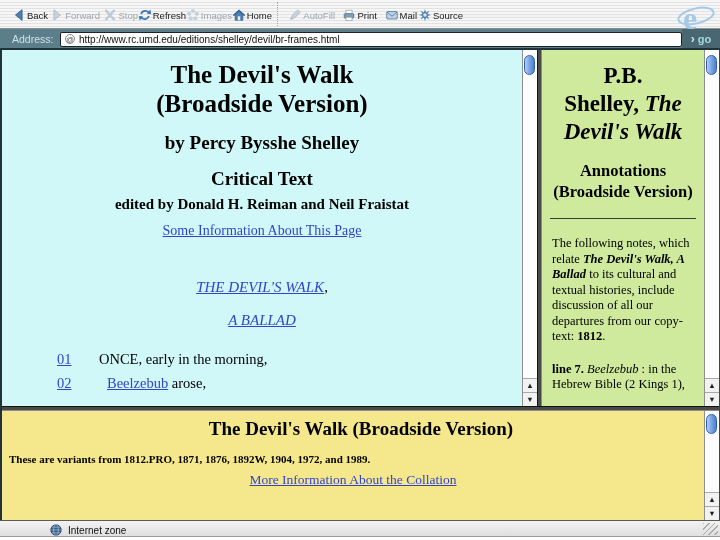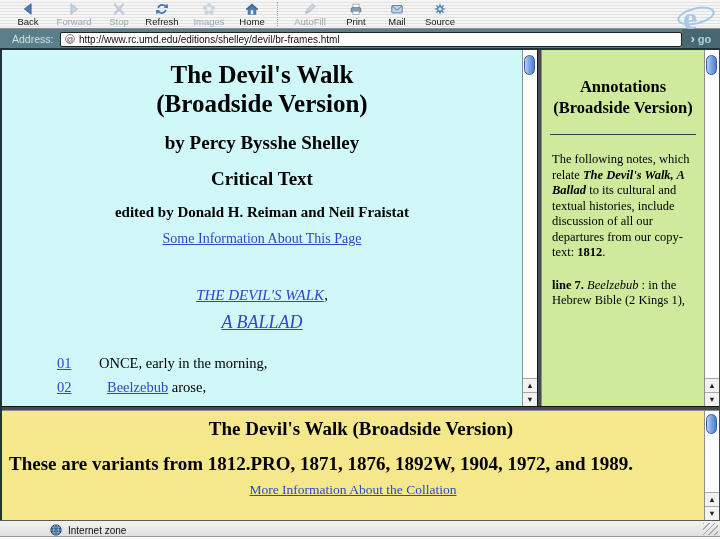--- a/index.html
+++ b/index.html
@@ -4,21 +4,21 @@
 <style>
   * { margin:0; padding:0; box-sizing:border-box; }
   html,body { width:720px; height:540px; overflow:hidden; background:#fff;
               font-family:"Liberation Sans", sans-serif; }
   .window { position:relative; width:720px; height:540px; background:#fff; }
 
   
   .toolbar { position:absolute; top:0; left:0; width:720px; height:29px;
     background:repeating-linear-gradient(to bottom,#F6F6F6 0px,#F6F6F6 2px,#E2E2E2 2px,#E2E2E2 3px);
     border-bottom:1px solid #8E8E8E; display:flex; align-items:flex-start; padding:2px 0 0 8px; }
-  .tbtn { display:flex; flex-direction:column; align-items:center; justify-content:flex-start;
+  .tbtn { display:flex; flex-direction:row; align-items:center; justify-content:flex-end;
           height:26px; cursor:default; }
   .tbtn .ticon { height:14px; display:flex; align-items:center; }
   .tbtn .tlabel { font-size:9.5px; color:#1a1a1a; line-height:11px; white-space:nowrap; }
   .tbtn.disabled .tlabel { color:#9AA6AE; }
   .w40{width:40px}.w52{width:52px}.w38{width:38px}.w48{width:48px}.w46{width:46px}.w50{width:50px}.w42{width:42px}
   .tb-sep { height:24px; border-left:1px dotted #9FA8AE; margin:0 7px 0 5px; }
   .ie-logo { position:absolute; top:1px; right:3px; width:42px; height:34px; }
 
   
   .addressbar { position:absolute; top:29px; left:0; width:720px; height:21px;
@@ -57,47 +57,47 @@
   .sb-arrows { position:absolute; bottom:0; left:0; right:0; }
   .sb-btn { height:14px; border-top:1px solid #A8A8A8; background:#F2F2F2; text-align:center;
     font-size:7.5px; line-height:14px; color:#222; }
 
   
   .main-content { position:absolute; left:0; top:0; right:15px; bottom:0;
     font-family:"Liberation Serif", serif; text-align:center; color:#000; padding-top:10px; }
   .mc-title { font-size:25px; font-weight:bold; line-height:29px; }
   .mc-byline { font-size:19px; font-weight:bold; margin-top:14px; }
   .mc-section { font-size:19px; font-weight:bold; margin-top:14px; }
-  .mc-editors { font-size:15px; font-weight:bold; margin-top:14px; }
+  .mc-editors { font-size:15px; font-weight:bold; margin-top:6px; }
   .mc-info { margin-top:10px; font-size:14px; }
   a, .lnk { color:var(--link-color,#3344CC); text-decoration:underline; cursor:pointer; }
   .mc-poemtitle { margin-top:40px; font-size:15px; font-style:italic; }
   .mc-poemtitle .suffix { color:#000; text-decoration:none; font-style:normal; }
-  .mc-ballad { margin-top:8px; font-size:18px; font-style:italic; }
+  .mc-ballad { margin-top:16px; font-size:15px; font-style:italic; }
   .mc-lines { margin-top:18px; text-align:left; padding-left:55px; font-size:14.5px; }
   .poem-line { line-height:24px; }
   .poem-num { display:inline-block; width:42px; }
   .indent1 { padding-left:8px; }
 
   
   .annot-content { position:absolute; left:0; top:0; right:15px; bottom:0;
     font-family:"Liberation Serif", serif; color:#000; text-align:center; padding-top:12px;
     overflow:hidden; }
   .an-header { font-size:23px; font-weight:bold; line-height:28px; padding:0 6px; }
   .an-sub { font-size:16.5px; font-weight:bold; line-height:21px; margin-top:14px; padding:0 2px; }
   .an-hr { border:none; border-top:1px solid #3A3A3A; margin:16px 8px 0 8px; }
   .an-para { text-align:left; font-size:12.5px; line-height:15.5px; padding:0 10px; margin-top:17px; }
   .bi { font-weight:bold; font-style:italic; }
 
   
   .coll-content { position:absolute; left:0; top:0; right:15px; bottom:0;
     font-family:"Liberation Serif", serif; color:#000; text-align:center; padding-top:7px; }
   .co-title { font-size:19px; font-weight:bold;padding-left:16px; }
   .co-sub { font-size:15px; font-weight:bold; margin-top:11px; }
-  .co-variants { font-size:19px; font-weight:bold; text-align:left; padding-left:7px; margin-top:13px; }
+  .co-variants { font-size:11px; font-weight:bold; text-align:left; padding-left:7px; margin-top:13px; }
   .co-link { margin-top:7px; font-size:13.5px; }
 
   
   .statusbar { position:absolute; top:520px; left:0; width:720px; height:17px;
     background:linear-gradient(to bottom,#F2F2F2,#DFDFDF); border-top:1px solid #5A5A5A;
     border-bottom:1px solid #9A9A9A; display:flex; align-items:flex-end; }
   .sb-zone { font-size:10px; color:#111; margin-left:6px; }
   .globe { margin-left:50px; flex:none; display:flex; }
   .grip { position:absolute; right:2px; top:2px; width:15px; height:12px;
     background:repeating-linear-gradient(135deg,#ABABAB 0 1px,transparent 1px 4px); }
@@ -275,20 +275,24 @@
           <div class="sb-btn">▲</div>
           <div class="sb-btn">▼</div>
         </div>
       </div>
     </div>
 
     <div class="divider-v"></div>
 
     <div class="frame-annot">
       <div class="annot-content">
+        <div class="an-header">
+          <span>P.B.</span><br>
+          <span>Shelley, </span><span style="font-style:italic">The Devil's Walk</span>
+        </div>
         <div class="an-sub">Annotations (Broadside Version)</div>
         <hr class="an-hr">
         <div class="an-para">
           <span>The following notes, which relate </span><span class="bi">The Devil's Walk, A Ballad</span><span> to its cultural and textual histories, include discussion of all our departures from our copy-text: </span><b>1812</b><span>.</span>
         </div>
         <div class="an-para">
           <b>line 7.</b><i> Beelzebub</i><span> : in the Hebrew Bible (2 Kings 1), </span>
         </div>
       </div>
       <div class="vscroll">

